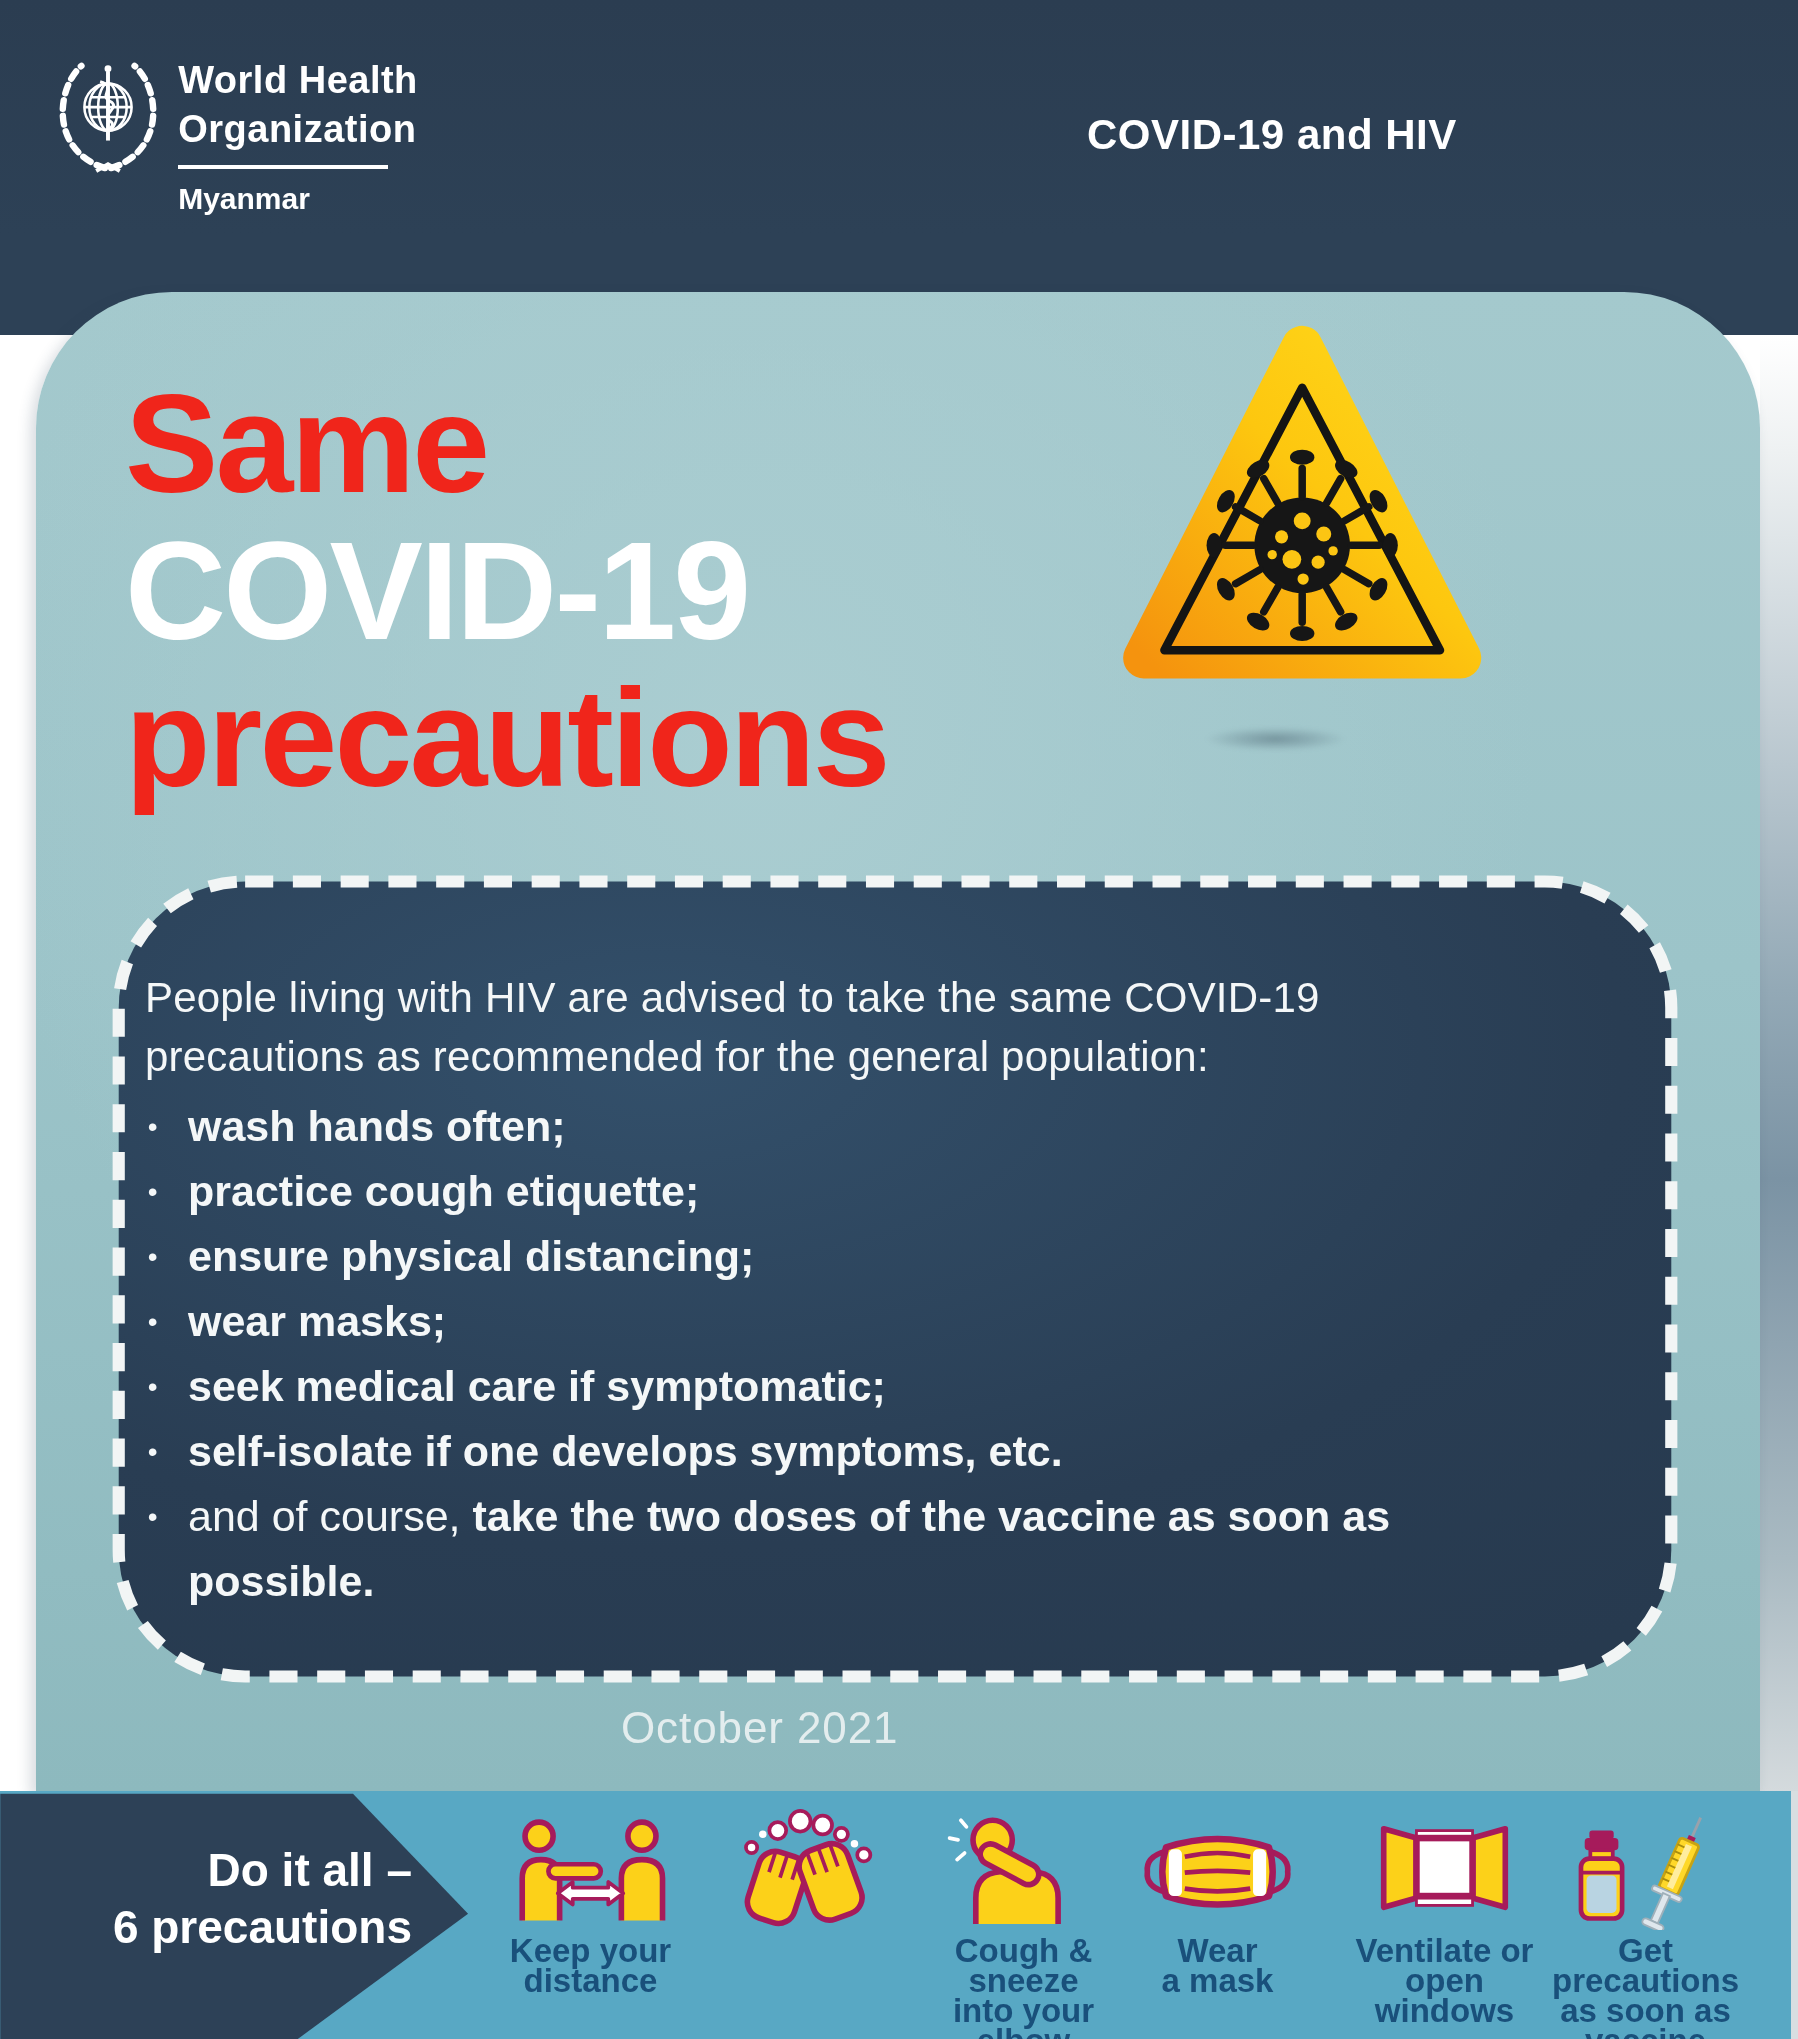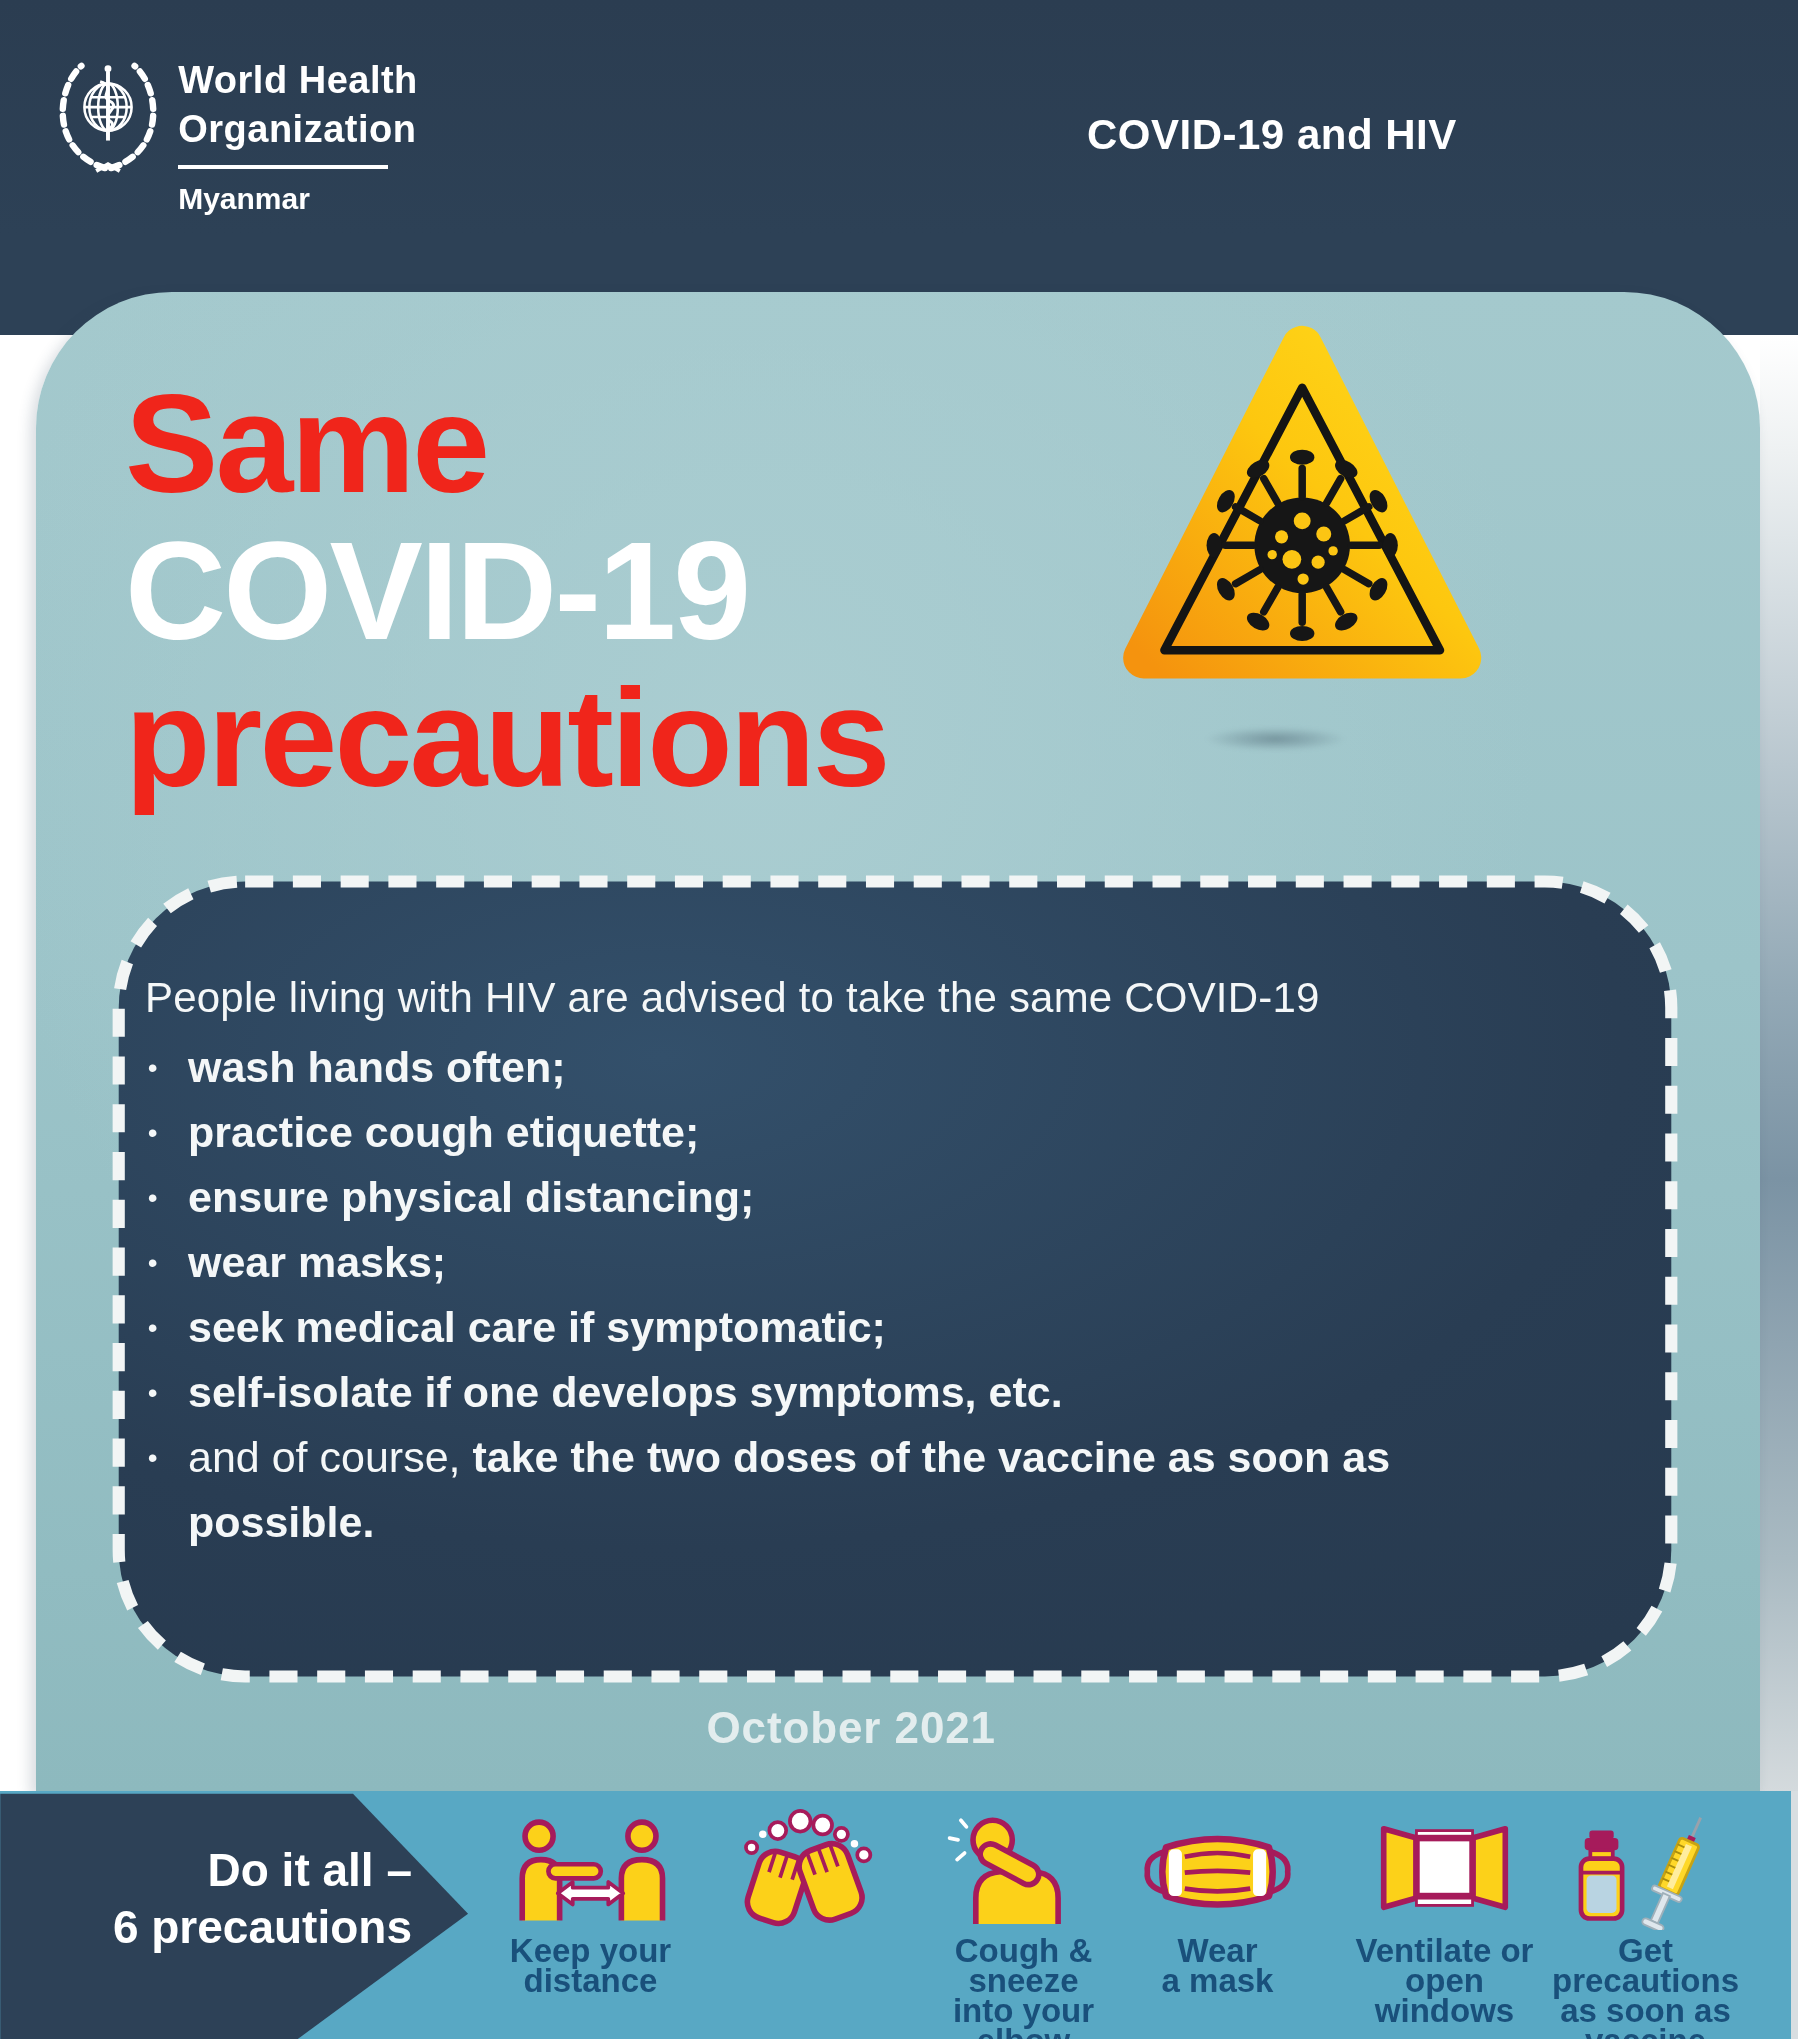--- a/index.html
+++ b/index.html
@@ -52,22 +52,22 @@
   .advice-content{position:absolute;left:0;top:0;width:100%;height:100%;
     padding:94px 32px 0 34px;color:#f4f7f8}
   .intro{font-size:42px;line-height:59px;font-weight:400;letter-spacing:0.2px}
   .advice-list{list-style:none;margin-top:8.4px}
   .advice-list li{position:relative;padding-left:43px;padding-right:19px;
     font-size:43px;line-height:65px;font-weight:400}
   .advice-list li .dot{position:absolute;left:2.8px;top:0;font-size:28px;line-height:65px}
   .advice-list li b{font-weight:700}
   .advice-list li .cont{display:block;font-weight:700}
 
-  .date-label{position:absolute;left:621px;top:1703px;width:375px;text-align:right;
-    color:#e3edee;font-size:44px;font-weight:700;letter-spacing:0.9px}
+  .date-label{position:absolute;left:621px;top:1703px;width:375px;text-align:left;
+    color:#e3edee;font-size:44px;font-weight:400;letter-spacing:0.9px}
 
   
   .footer-band{position:absolute;left:0;top:1791px;width:1791px;height:248px;background:var(--footer_blue)}
   .banner-svg{position:absolute;left:0;top:1792px;width:473px;height:247px}
   .banner-text{position:absolute;left:0;top:1842px;width:412px;text-align:right;
     color:#fff;font-size:46px;font-weight:700;line-height:57px}
 
   .precaution{position:absolute;top:1806px;width:215px}
   .p1{left:483px}.p2{left:703px}.p3{left:916px}.p4{left:1110px}.p5{left:1337px}.p6{left:1538px}
   .p-icon{height:124px;display:flex;align-items:flex-end;justify-content:center}
@@ -206,20 +206,21 @@
         <radialGradient id="boxGrad" cx="0.35" cy="0.22" r="0.95">
           <stop offset="0" stop-color="#33506b"></stop>
             <stop offset="0.65" stop-color="#293d53"></stop>
             <stop offset="1" stop-color="#273a4f"></stop>
         </radialGradient>
       </defs>
       <rect x="8" y="8" width="1658" height="849" rx="135" fill="url(#boxGrad)" stroke="#f2f5f5" stroke-width="13" stroke-dasharray="30 21"></rect>
     </svg>
     <div class="advice-content">
       <div class="intro">People living with HIV are advised to take the same COVID-19</div>
+      <div class="intro">precautions as recommended for the general population:</div>
       <ul class="advice-list">
         <li><span class="dot">•</span><span></span><b>wash hands often;</b><b class="cont"></b></li>
         <li><span class="dot">•</span><span></span><b>practice cough etiquette;</b><b class="cont"></b></li>
         <li><span class="dot">•</span><span></span><b>ensure physical distancing;</b><b class="cont"></b></li>
         <li><span class="dot">•</span><span></span><b>wear masks;</b><b class="cont"></b></li>
         <li><span class="dot">•</span><span></span><b>seek medical care if symptomatic;</b><b class="cont"></b></li>
         <li><span class="dot">•</span><span></span><b>self-isolate if one develops symptoms, etc.</b><b class="cont"></b></li>
         <li><span class="dot">•</span><span>and of course, </span><b>take the two doses of the vaccine as soon as</b><b class="cont">possible.</b></li>
       </ul>
     </div>

